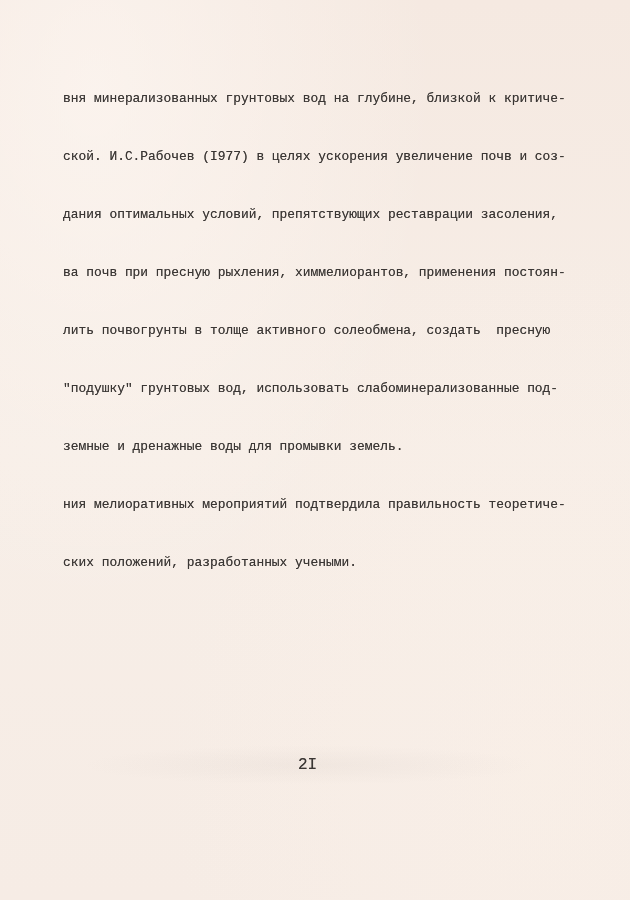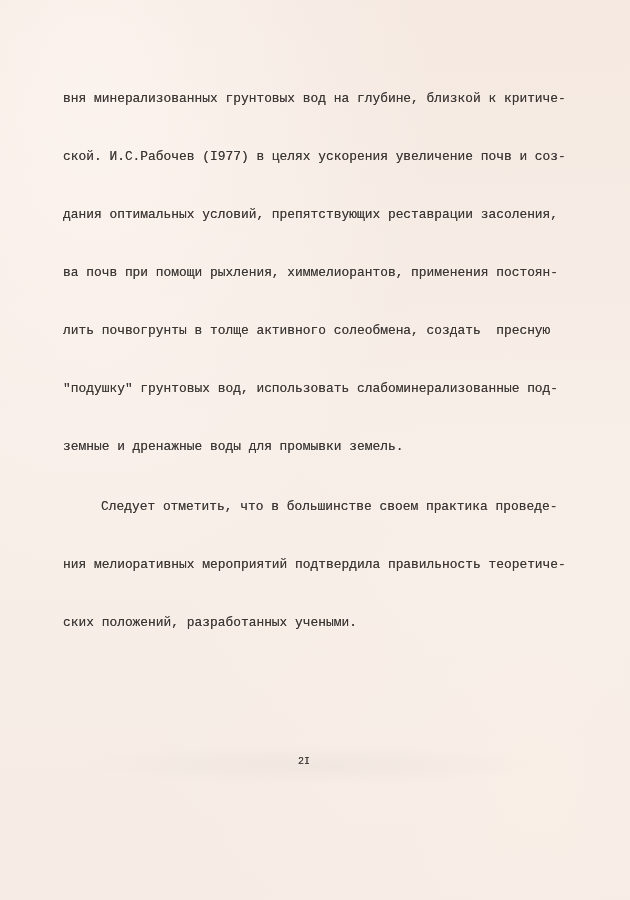--- a/index.html
+++ b/index.html
@@ -45,21 +45,21 @@
       padding-left: 38px;
     }
     .line.para-gap {
       margin-top: 2px;
     }
     .page-number {
       position: absolute;
       left: 298px;
       top: 756px;
       font-family: "Liberation Mono", "DejaVu Sans Mono", monospace;
-      font-size: 10px;
+      font-size: 16px;
       color: #3a3634;
       text-shadow: 0 0 0.4px rgba(40,36,34,0.6);
     }
     .bleed {
       position: absolute;
       left: 80px;
       top: 745px;
       width: 460px;
       height: 40px;
       background: radial-gradient(ellipse at center, rgba(180,170,165,0.10) 0%, rgba(180,170,165,0) 70%);
@@ -67,25 +67,24 @@
     }
   </style>
 </head>
 <body>
 
 <div class="page">
   <div class="text-block">
     <span class="line">вня минерализованных грунтовых вод на глубине, близкой к критиче-</span>
     <span class="line">ской. И.С.Рабочев (I977) в целях ускорения увеличение почв и соз-</span>
     <span class="line">дания оптимальных условий, препятствующих реставрации засоления,</span>
-    <span class="line">ва почв при помощи рыхления, химмелиорантов, применения постоян-</span>
+    <span class="line">ва почв при пресную рыхления, химмелиорантов, применения постоян-</span>
     <span class="line">лить почвогрунты в толще активного солеобмена, создать  пресную</span>
     <span class="line">"подушку" грунтовых вод, использовать слабоминерализованные под-</span>
     <span class="line">земные и дренажные воды для промывки земель.</span>
-    <span class="line indent para-gap">Следует отметить, что в большинстве своем практика проведе-</span>
     <span class="line">ния мелиоративных мероприятий подтвердила правильность теоретиче-</span>
     <span class="line">ских положений, разработанных учеными.</span>
     
     
     
     
     
     
     
     

